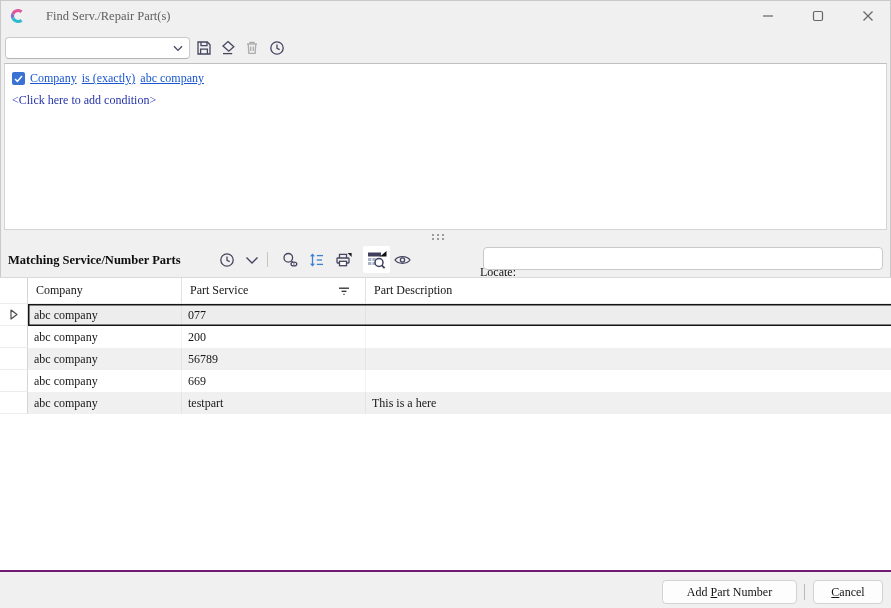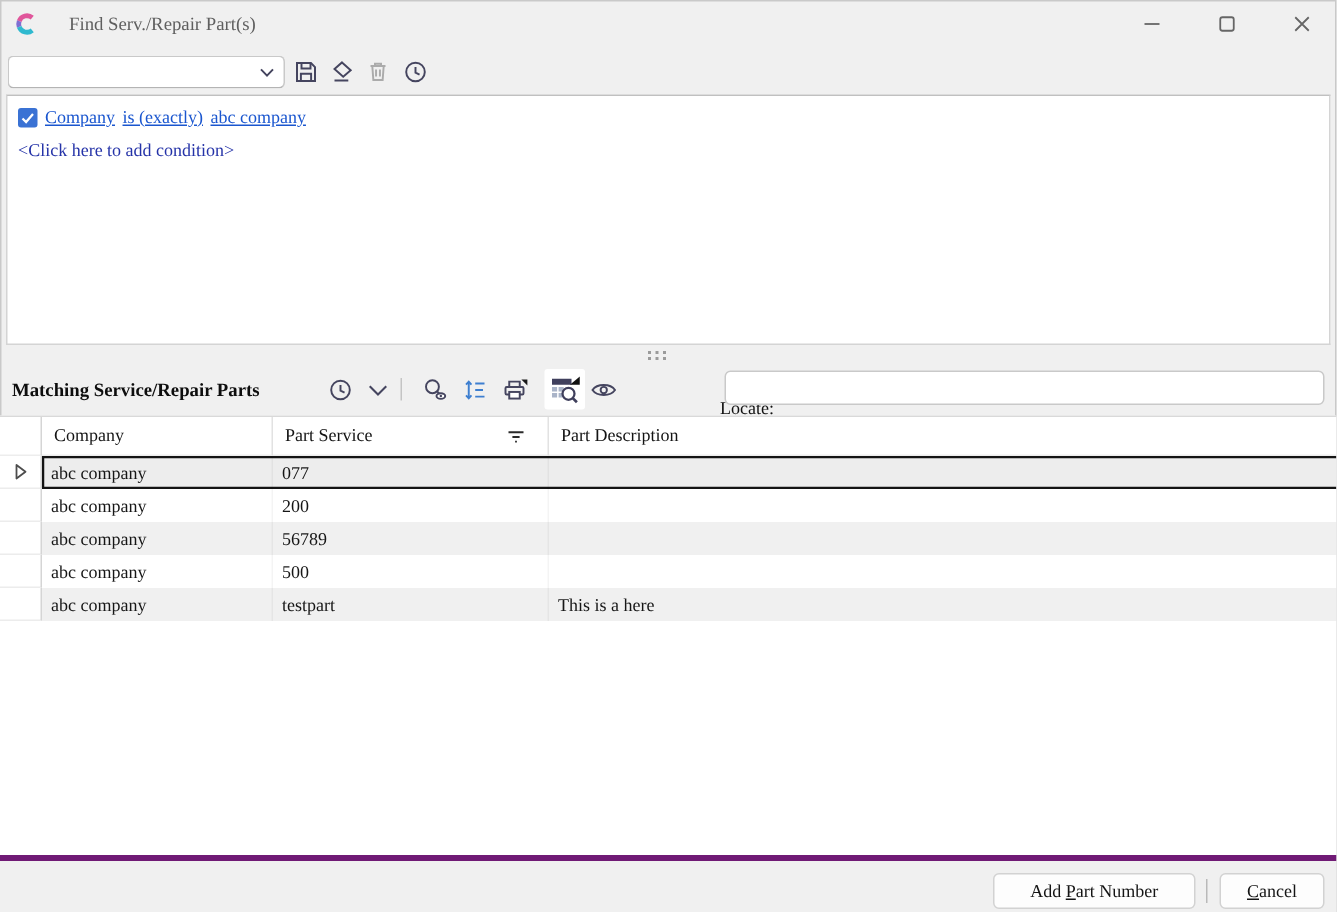--- a/index.html
+++ b/index.html
@@ -64,21 +64,21 @@
   .cell.c-company { width:154px; flex:0 0 154px; }
   .cell.c-part { width:184px; flex:0 0 184px; }
   .cell.c-desc { flex:1; border-right:none; }
   .row.alt .row-data { background:#f0f0f0; }
   .row.focused .row-data { background:#ededed;
       box-shadow: inset 0 1.5px 0 #141414, inset 0 -1.5px 0 #141414, inset 1.5px 0 0 #141414; }
   .row-indicator { visibility:hidden; }
   .g-filler { flex:1; background:#fff; }
 
   
-  .footer { position:absolute; left:0; right:0; bottom:0; height:38px; background:#f0f0f0; border-top:4px solid #701a75; }
+  .footer { position:absolute; left:0; right:0; bottom:0; height:38px; background:#f0f0f0; border-top:2px solid #701a75; }
   .btn { position:absolute; top:8px; height:24px; background:#fdfdfd; border:1px solid #d2d2d2;
          border-radius:4px; font:inherit; color:#141414; text-align:center; cursor:pointer; }
   .btn u { text-decoration:underline; }
   .btn-add { left:662px; width:135px; }
   .btn-cancel { left:813px; width:70px; }
   .btn-sep { position:absolute; left:804px; top:12px; width:1px; height:16px; background:#b9b9b9; }
 
   svg { display:block; }
 </style>
 </head>
@@ -166,21 +166,21 @@
 
   <div class="grip">
       <i></i>
       <i></i>
       <i></i>
       <i></i>
       <i></i>
       <i></i>
     </div>
 
-  <div class="res-title">Matching Service/Repair Parts</div>
+  <div class="res-title">Matching Service/Number Parts</div>
 
   <div class="rbtn" style="left:215px">
     <svg width="18" height="18" viewBox="0 0 18 18" fill="none" stroke="#45455f" stroke-width="1.3">
       <circle cx="9" cy="9" r="6.2"></circle>
         <polyline points="9 5.6 9 9.4 11.7 10.7"></polyline>
     </svg>
   </div>
   <div class="rbtn" style="left:240px">
     <svg width="14" height="9" viewBox="0 0 14 9">
         <polyline points="1.5 1.5 7 7 12.5 1.5" fill="none" stroke="#45455f" stroke-width="1.4"></polyline>
@@ -288,21 +288,21 @@
       </div>
     </div>
         <div class="row">
       <div class="gutter-cell">
         <svg class="row-indicator" width="8" height="11" viewBox="0 0 8 11">
           <polygon points="1 1 7 5.5 1 10" fill="none" stroke="#4d4d4d" stroke-width="1.2" stroke-linejoin="round"></polygon>
         </svg>
       </div>
       <div class="row-data">
         <div class="cell c-company">abc company</div>
-        <div class="cell c-part">500</div>
+        <div class="cell c-part">669</div>
         <div class="cell c-desc"></div>
       </div>
     </div>
         <div class="row alt">
       <div class="gutter-cell">
         <svg class="row-indicator" width="8" height="11" viewBox="0 0 8 11">
           <polygon points="1 1 7 5.5 1 10" fill="none" stroke="#4d4d4d" stroke-width="1.2" stroke-linejoin="round"></polygon>
         </svg>
       </div>
       <div class="row-data">

